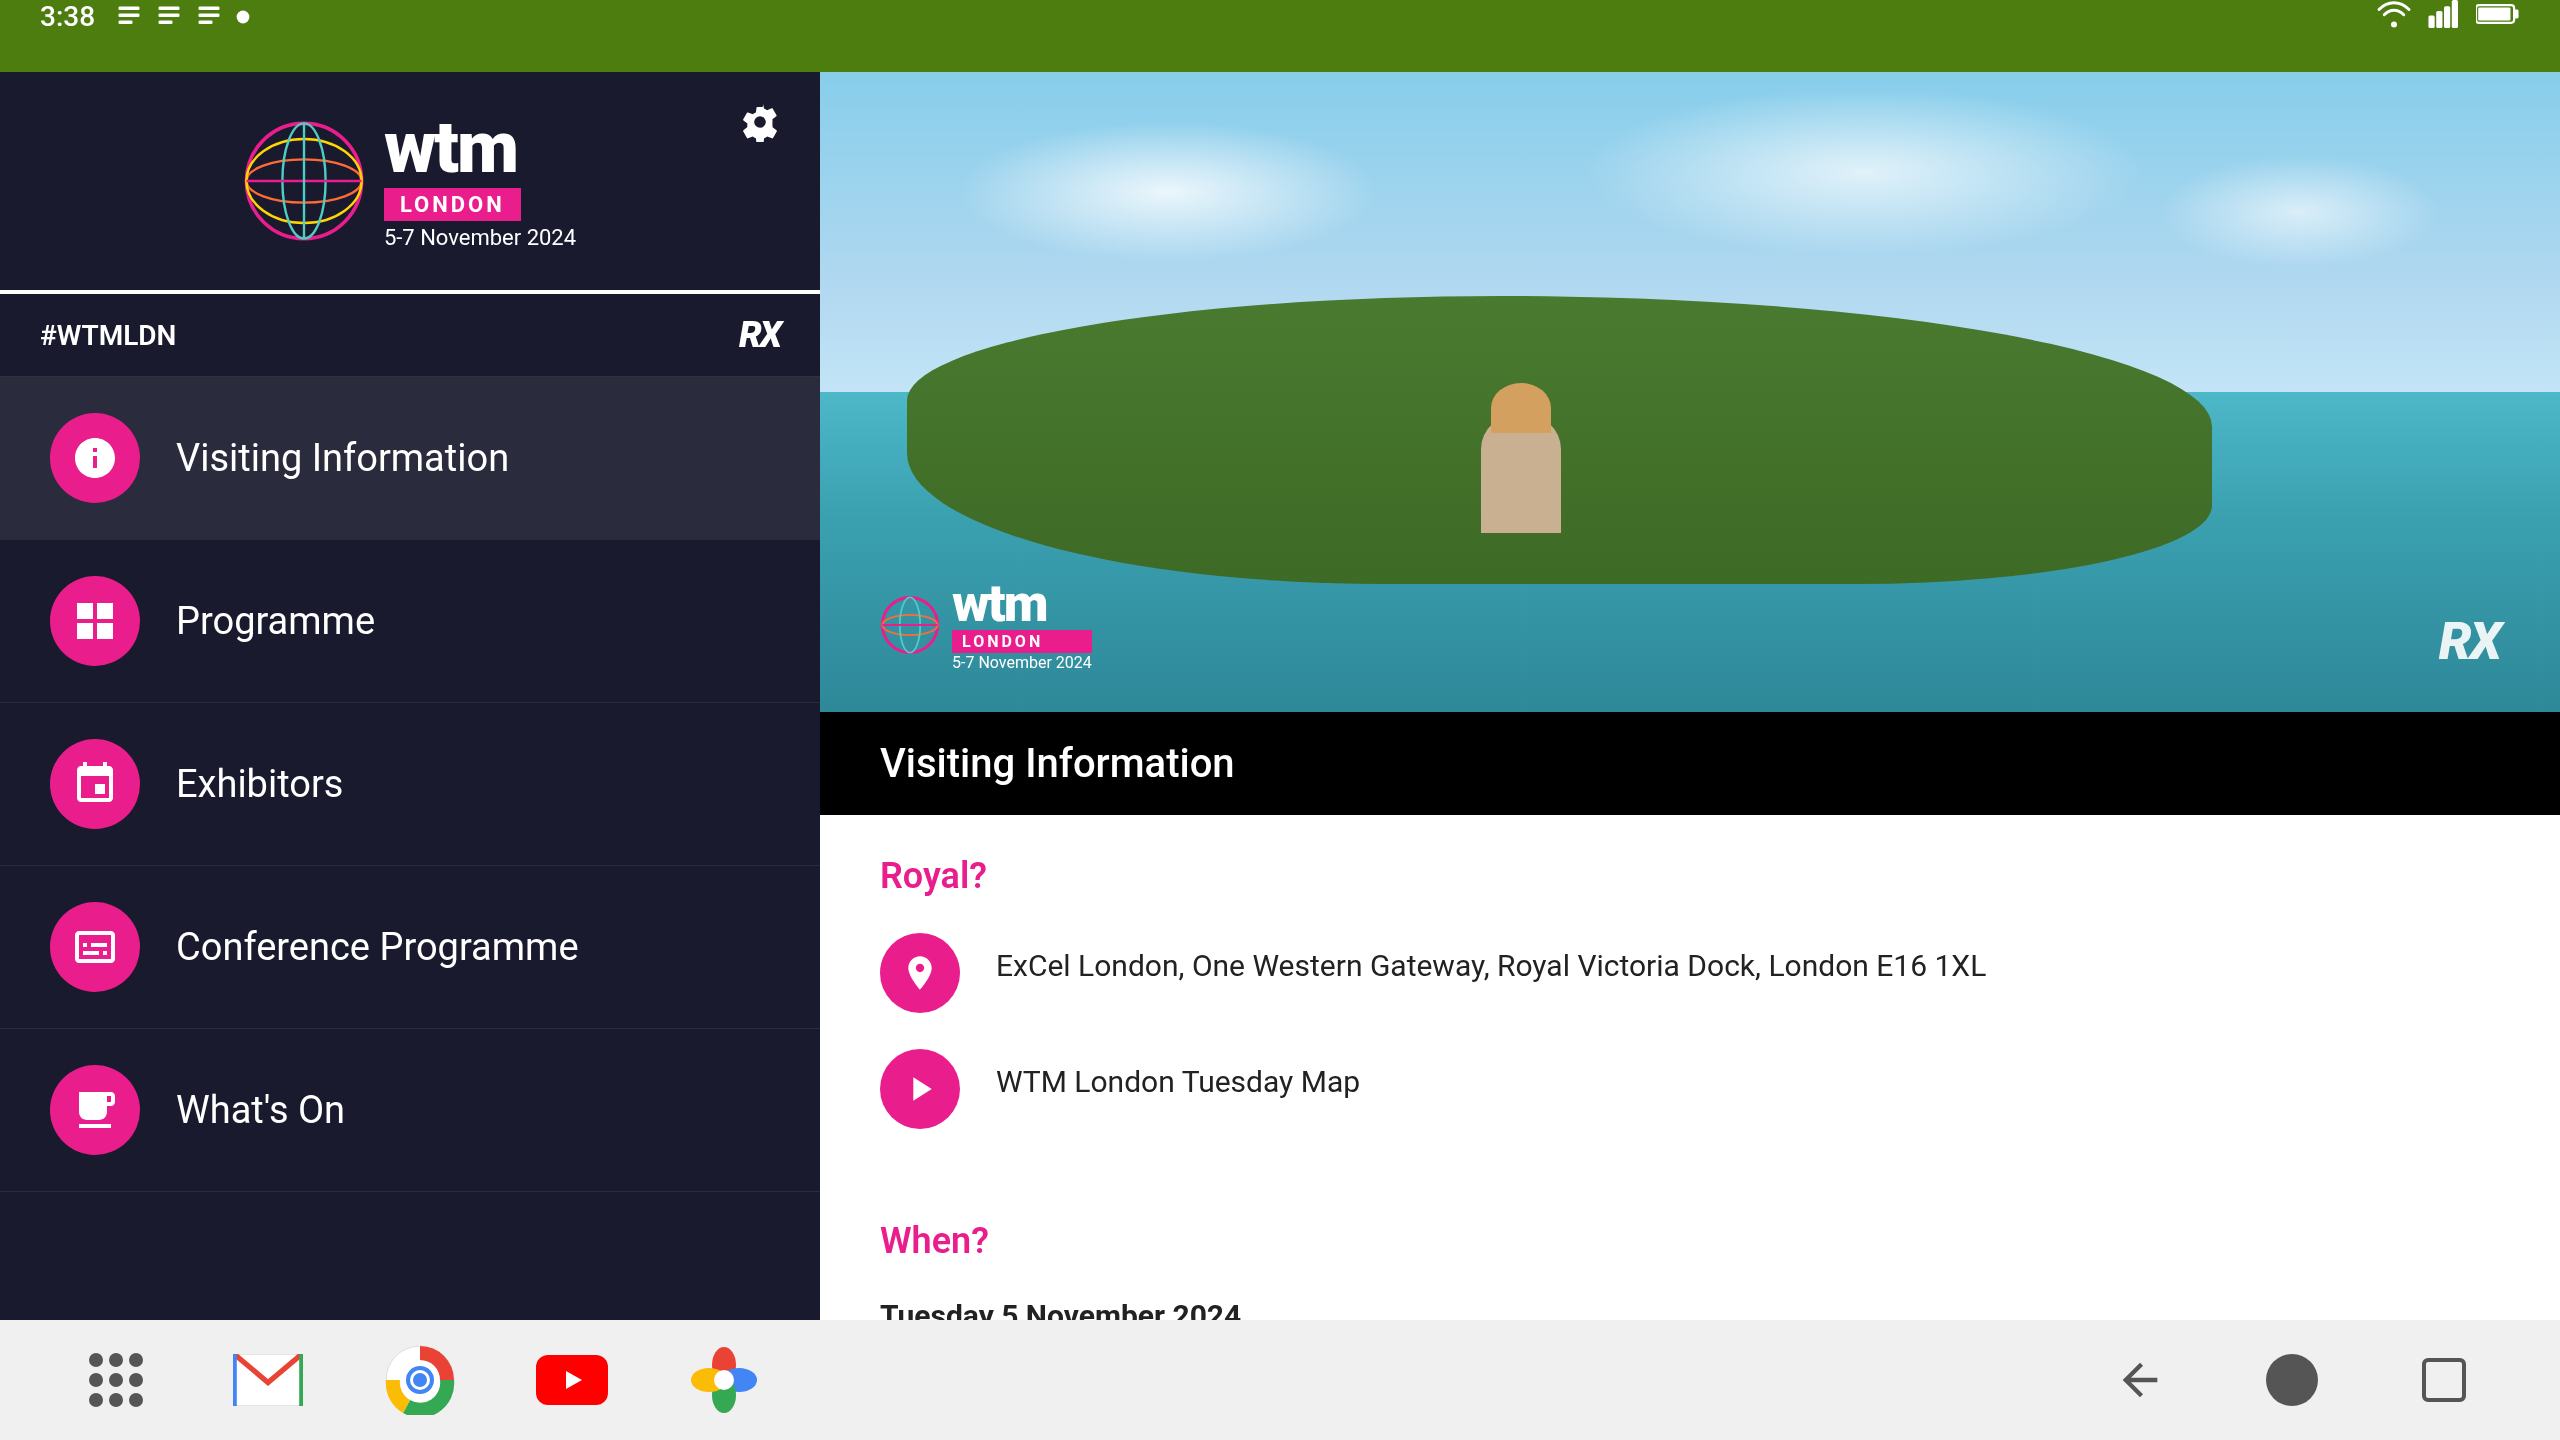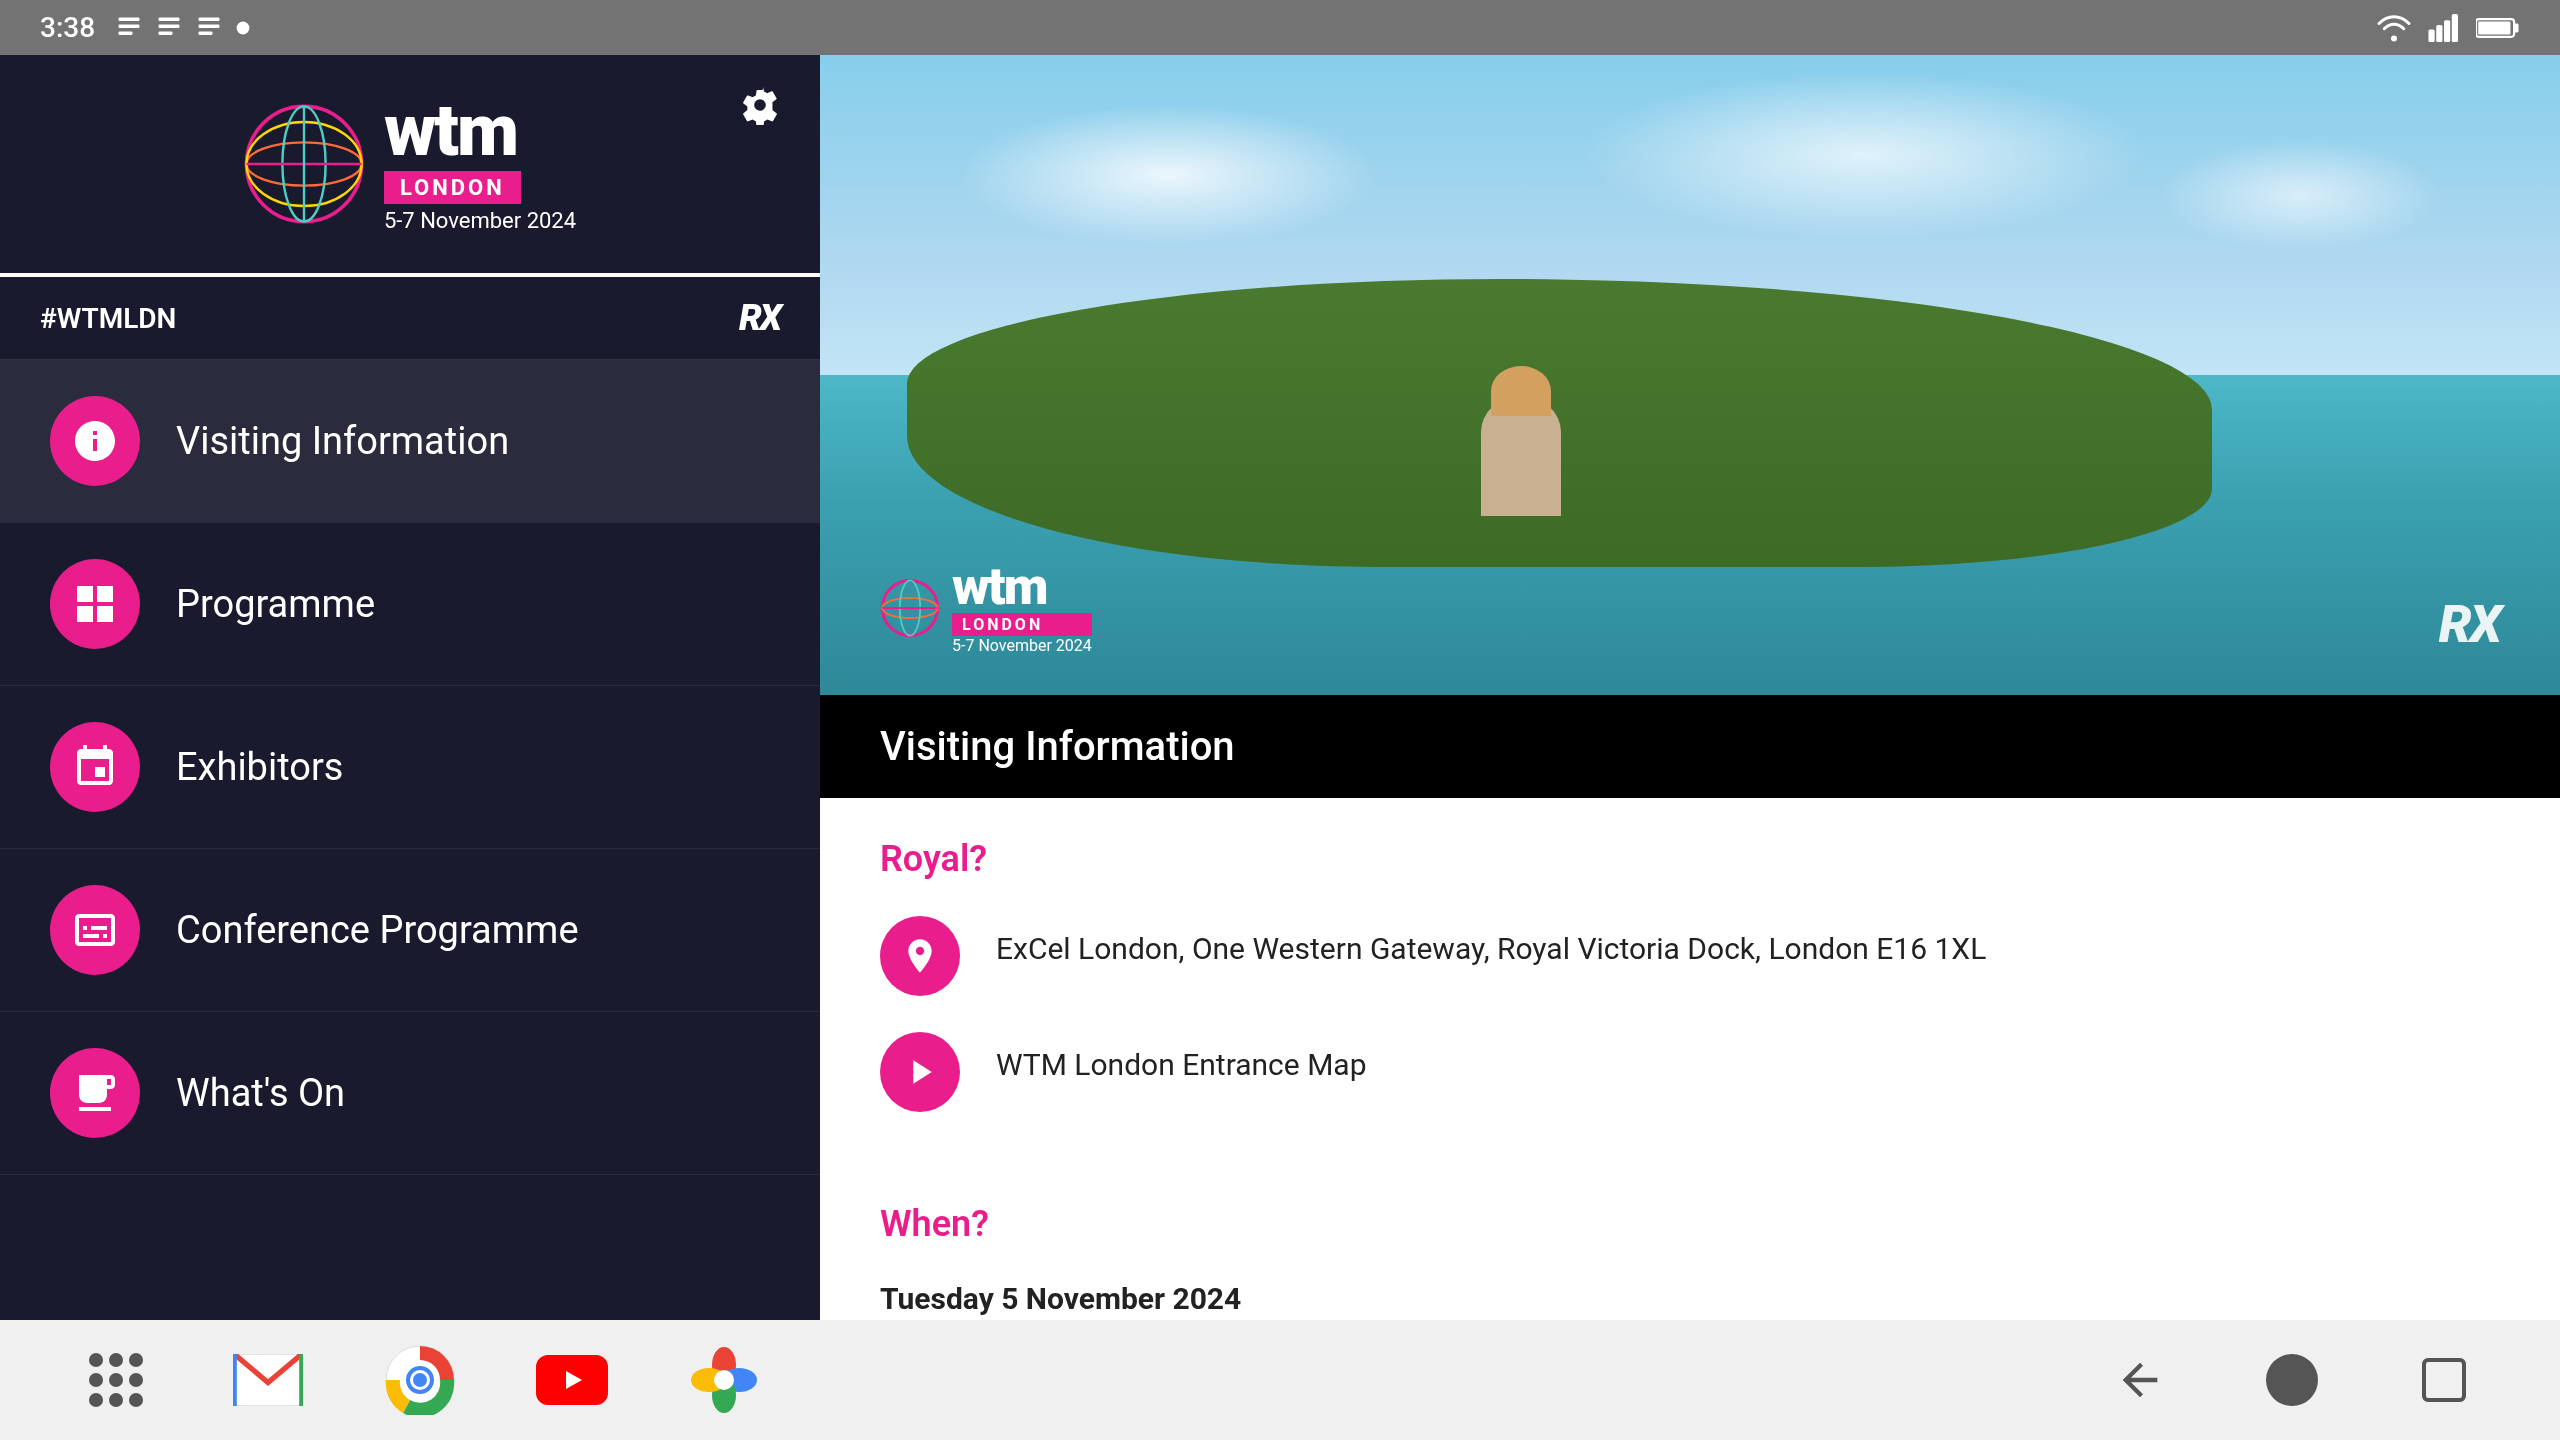--- a/index.html
+++ b/index.html
@@ -9,24 +9,24 @@
       background: #4a4a4a;
       font-family: 'Roboto', Arial, sans-serif;
       overflow: hidden;
       display: flex;
       flex-direction: column;
     }
 
     
     .status-bar {
       width: 100%;
-      height: 55px;
-      background: #737373;
-      display: flex;
-      align-items: center;
+      height: 72px;
+      background: #4d7c0f;
+      display: flex;
+      align-items: flex-start;
       justify-content: space-between;
       padding: 0 40px;
       color: #fff;
       font-size: 28px;
       font-weight: 500;
       flex-shrink: 0;
     }
     .status-bar-left {
       display: flex;
       align-items: center;
@@ -618,21 +618,21 @@
             </div>
             <div class="info-text">ExCel London, One Western Gateway, Royal Victoria Dock, London E16 1XL</div>
           </div>
 
           <div class="info-item">
             <div class="info-icon-circle">
               <svg viewBox="0 0 24 24">
                 <path d="M8 5v14l11-7z"></path>
               </svg>
             </div>
-            <div class="info-text">WTM London Entrance Map</div>
+            <div class="info-text">WTM London Tuesday Map</div>
           </div>
         </div>
 
         <div class="section-divider"></div>
 
         <div class="when-section">
           <div class="section-heading">When?</div>
 
           <div>
             <div class="when-day">Tuesday 5 November 2024</div>

